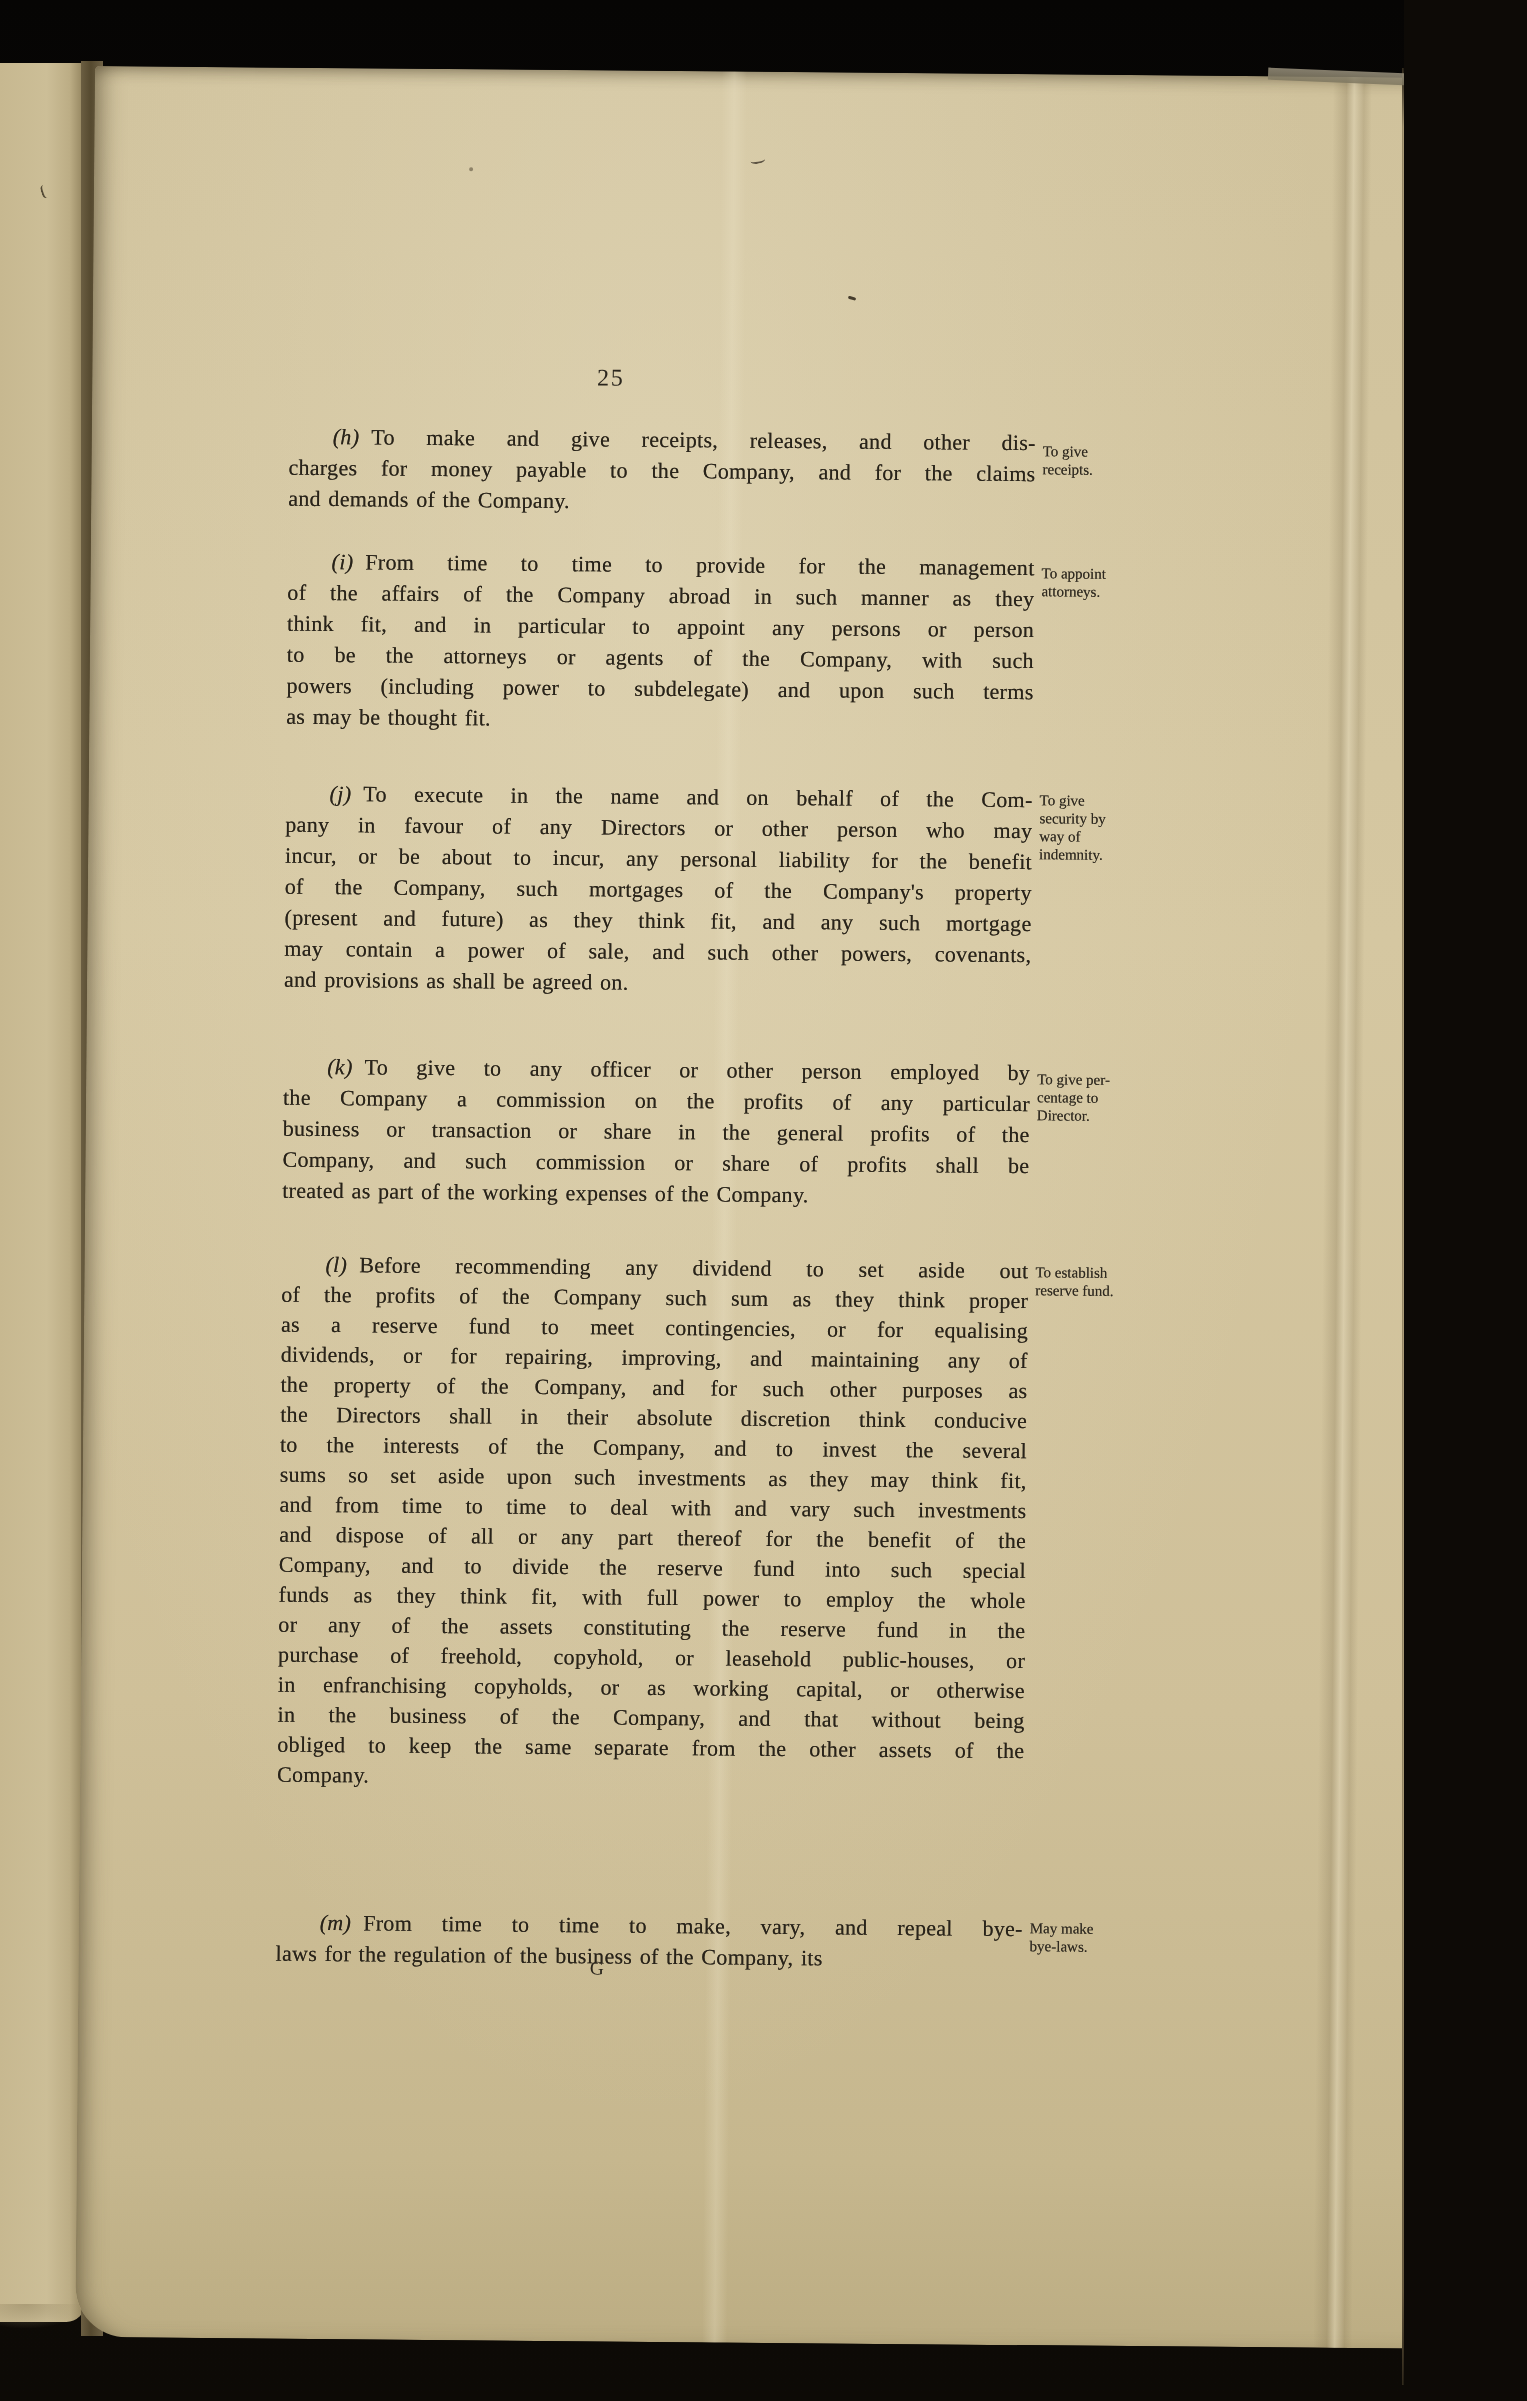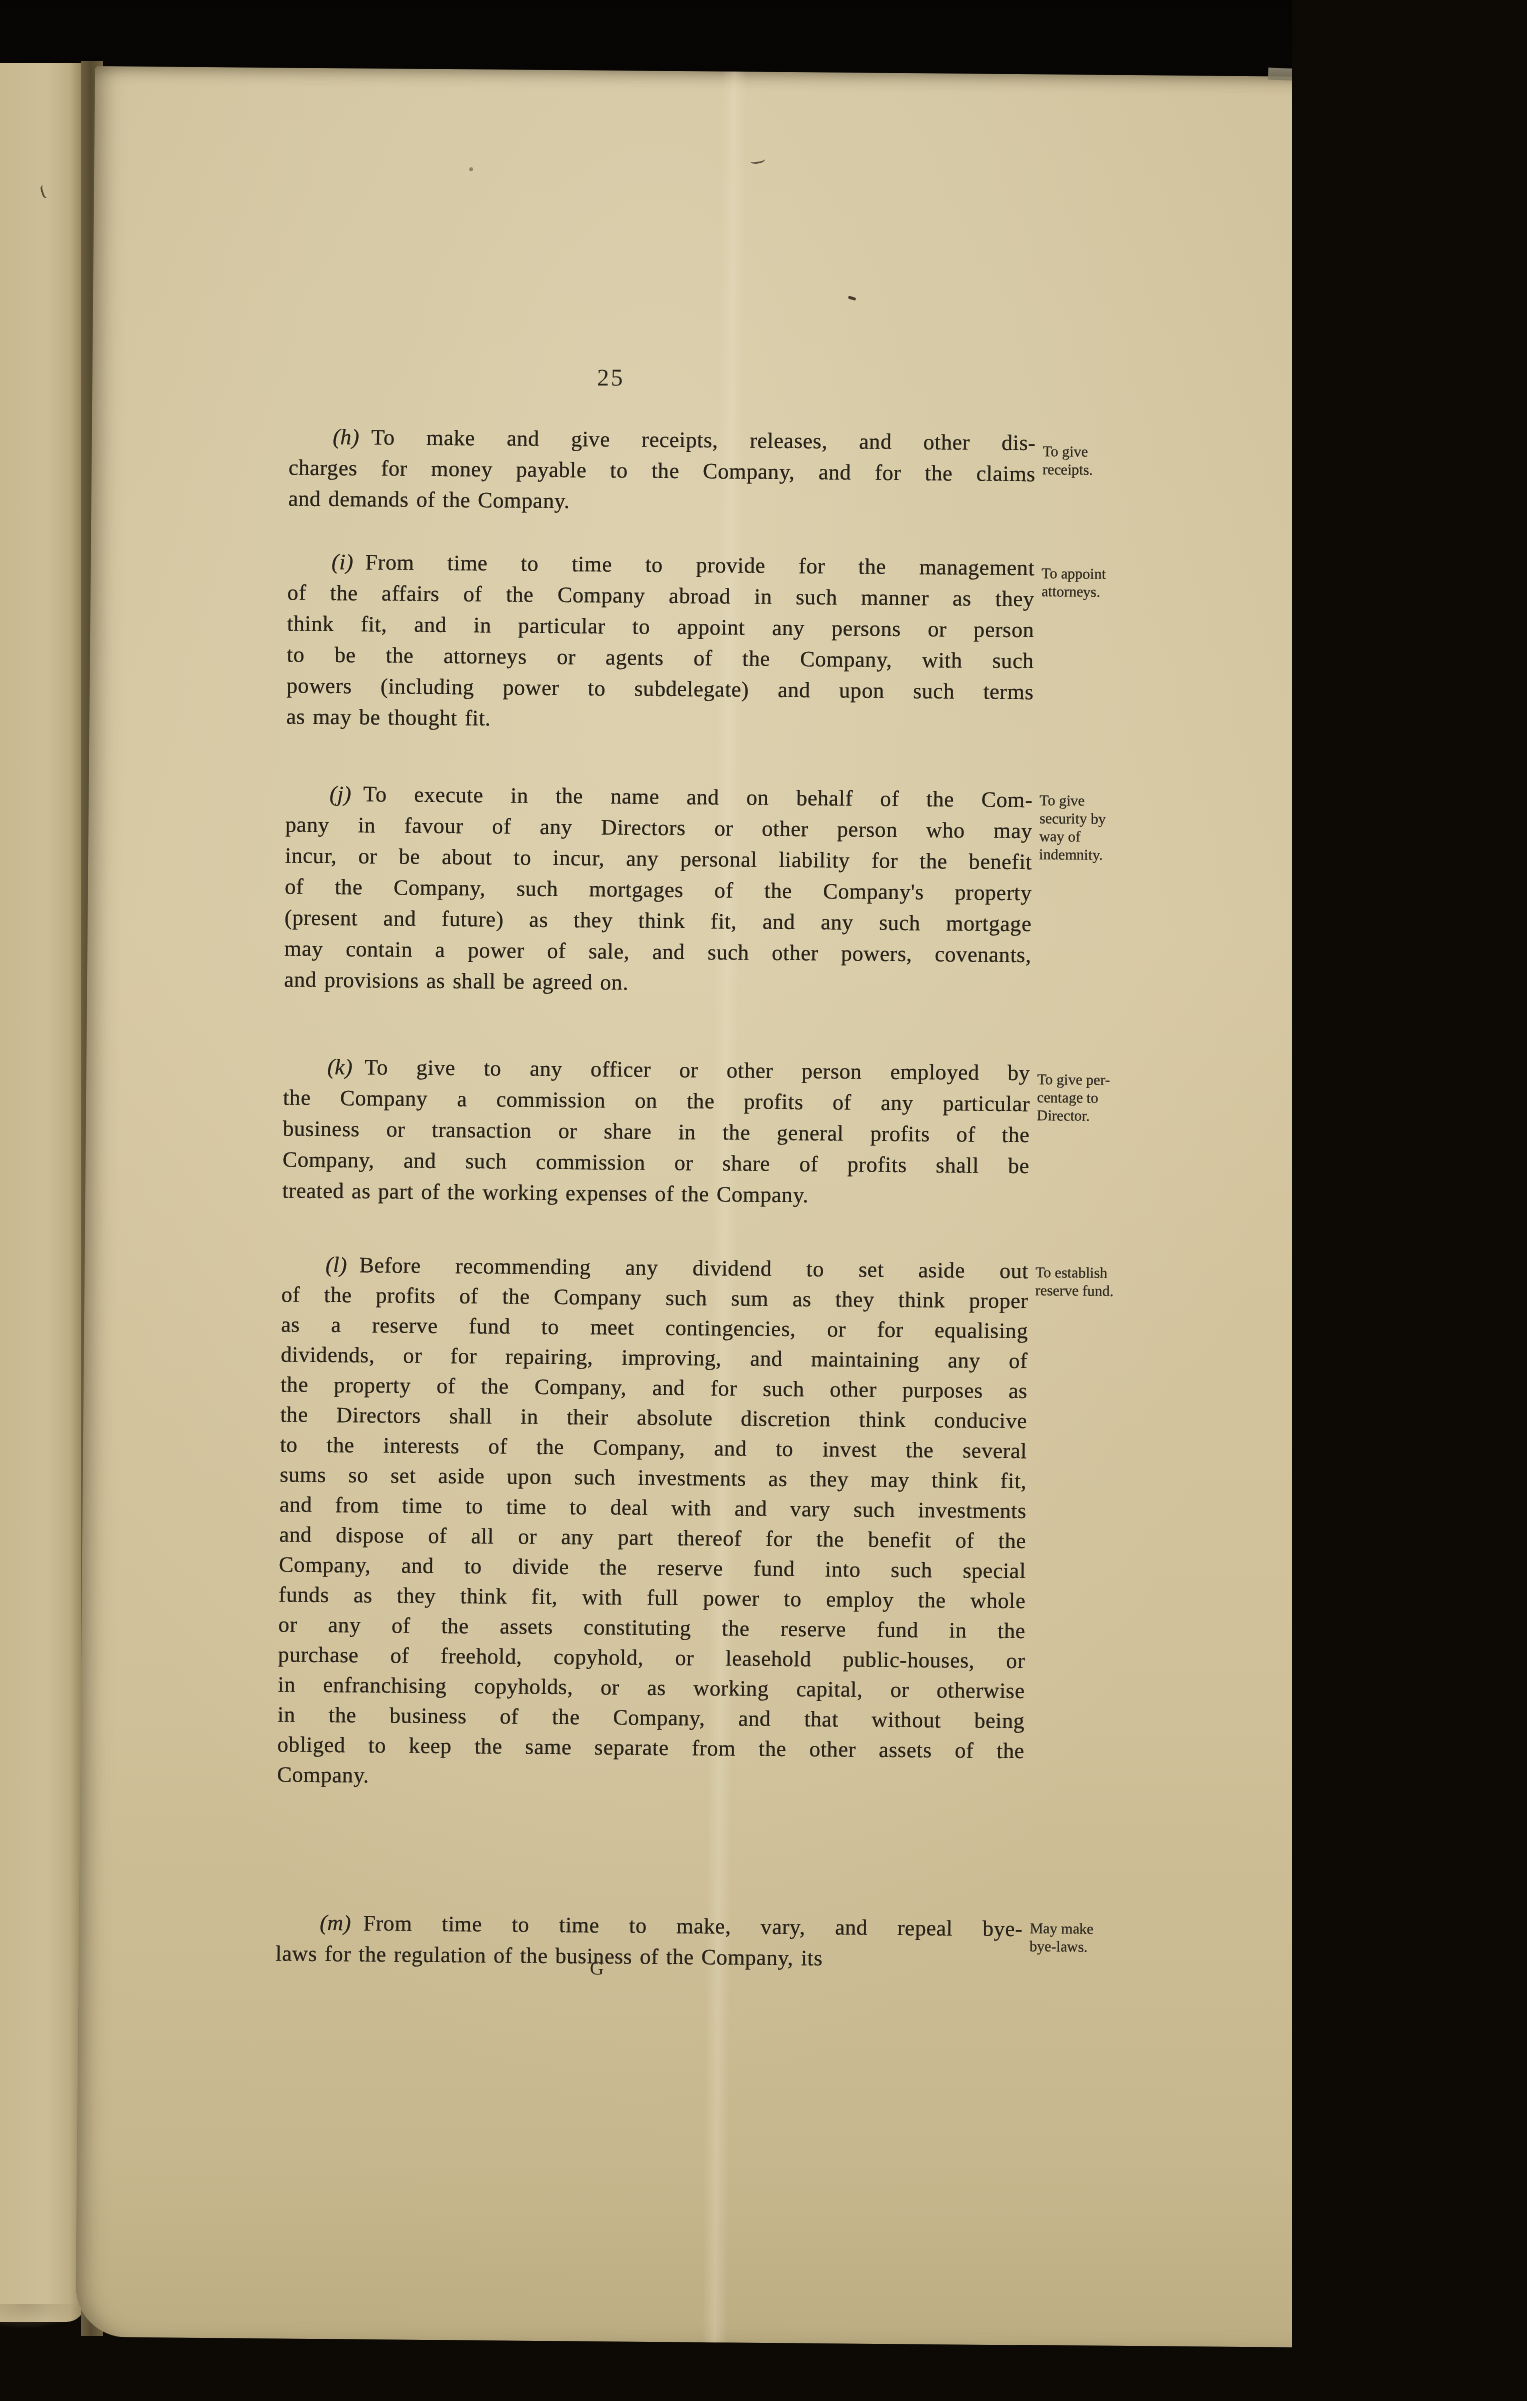--- a/index.html
+++ b/index.html
@@ -1,16 +1,16 @@
 <!DOCTYPE html>
 <html style="font-size:13.5px"><head>
 <meta charset="utf-8">
 <style>
   html,body{margin:0;padding:0;background:#0d0a06;}
-  .book{position:relative;width:1292px;height:2401px;overflow:hidden;
+  .book{position:relative;width:1404px;height:2401px;overflow:hidden;
         background:linear-gradient(to bottom,#060504 0%,#0f0c08 40%,#0d0a06 100%);
         font-family:"Liberation Serif","DejaVu Serif",serif;}
 
   
   .left-page{position:absolute;left:0;top:63px;width:85px;height:2259px;
     background:linear-gradient(to right,#c7b890 0%,#ccbe97 55%,#bcad85 82%,#998a64 96%,#7c6e4c 100%);
     border-radius:0 0 18.6px 0;}
   .left-page::after{content:"";position:absolute;left:0;bottom:-6.8px;width:100%;height:25px;
     background:radial-gradient(ellipse at 30% 0%,rgba(150,136,100,.6),rgba(0,0,0,0) 70%);}
 

